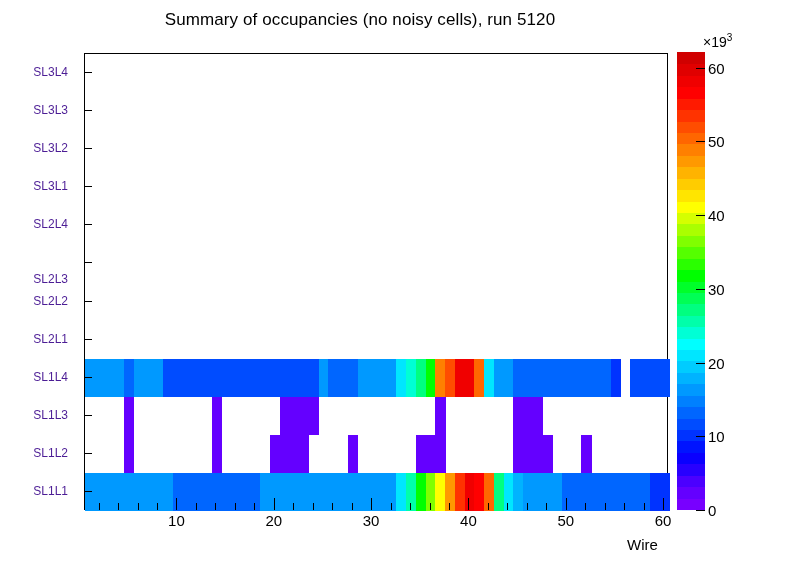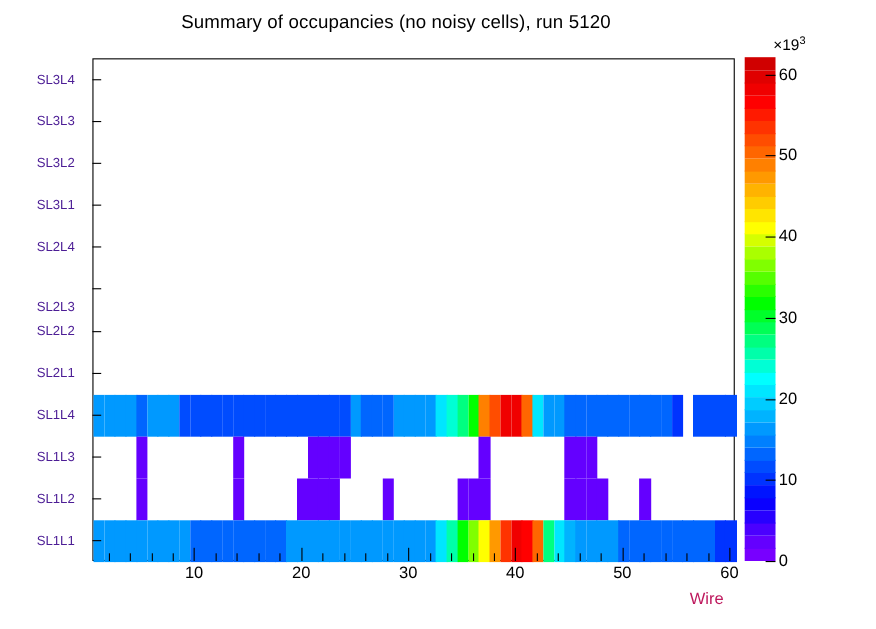--- a/index.html
+++ b/index.html
@@ -32,21 +32,21 @@
   .ytick{position:absolute;left:84px;width:8px;height:1px;background:#000;}
 
   
   #xticks{position:absolute;left:84px;top:53px;width:584px;height:457px;
           pointer-events:none;}
   .xtick{position:absolute;bottom:0;width:1px;background:#000;}
   .xtick.major{height:12px;}
   .xtick.minor{height:7px;}
   #xlabels{position:absolute;left:0;top:512px;width:796px;height:28px;}
   .xlab{position:absolute;font-size:15px;color:#000;transform:translateX(-50%);}
-  #xtitle{position:absolute;left:627px;top:536px;font-size:15px;color:#be185d;}
+  #xtitle{position:absolute;left:627px;top:536px;font-size:15px;color:#000000;}
 
   
   #palette{
     position:absolute;left:677px;top:53px;width:28px;height:457px;
     border:0;box-sizing:border-box;
   }
   .pstrip{position:absolute;left:0;width:100%;}
   #paxis{position:absolute;left:705px;top:53px;width:90px;height:457px;}
   .ptick{position:absolute;left:0;width:9px;height:1px;background:#000;}
   .plab{position:absolute;left:13px;font-size:15px;color:#000;

